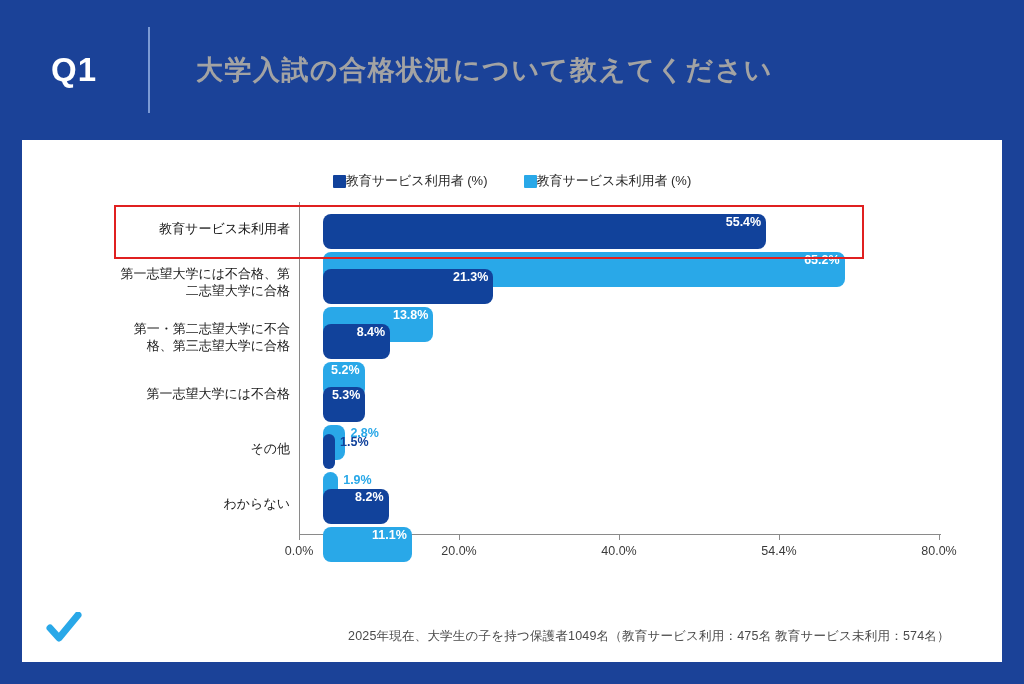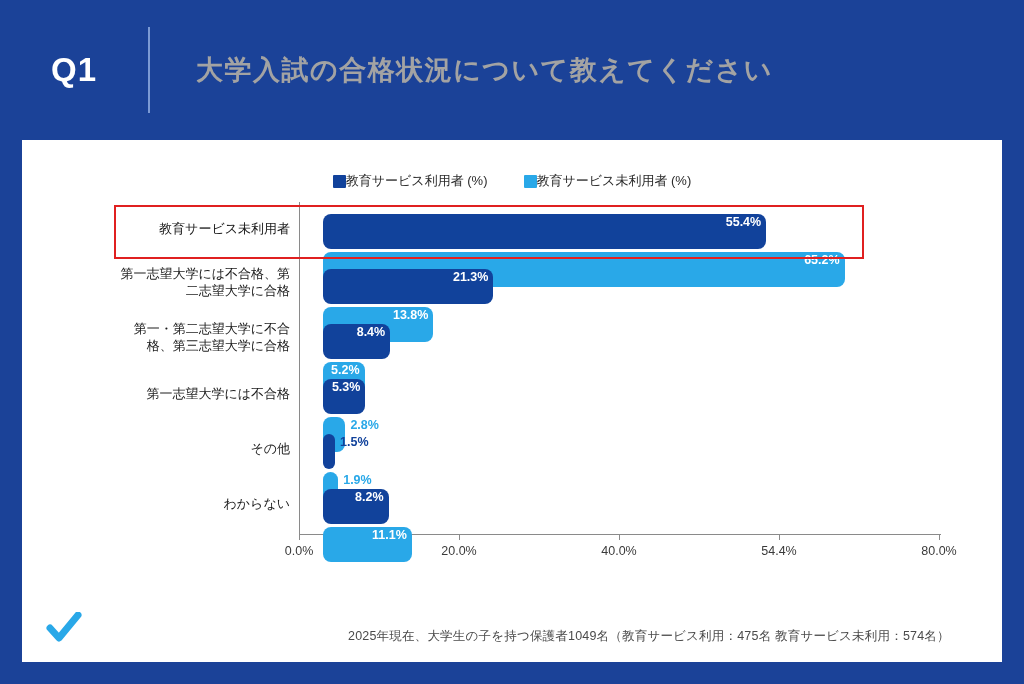--- a/index.html
+++ b/index.html
@@ -285,21 +285,21 @@
             <span class="bar-value inside">8.4%</span>
           </div>
           <div class="bar secondary" style="width:41.6px;margin-top:3px">
             <span class="bar-value inside">5.2%</span>
           </div>
         </div>
       </div>
 
       <div class="row" style="top:171px;height:52px">
         <div class="row-label" style="top:12px">第一志望大学には不合格</div>
-        <div class="bars" style="top:6px">
+        <div class="bars" style="top:14px">
           <div class="bar primary" style="width:42.4px">
             <span class="bar-value inside">5.3%</span>
           </div>
           <div class="bar secondary" style="width:22.4px;margin-top:3px">
             <span class="bar-value outside">2.8%</span>
           </div>
         </div>
       </div>
 
       <div class="row" style="top:226px;height:52px">

